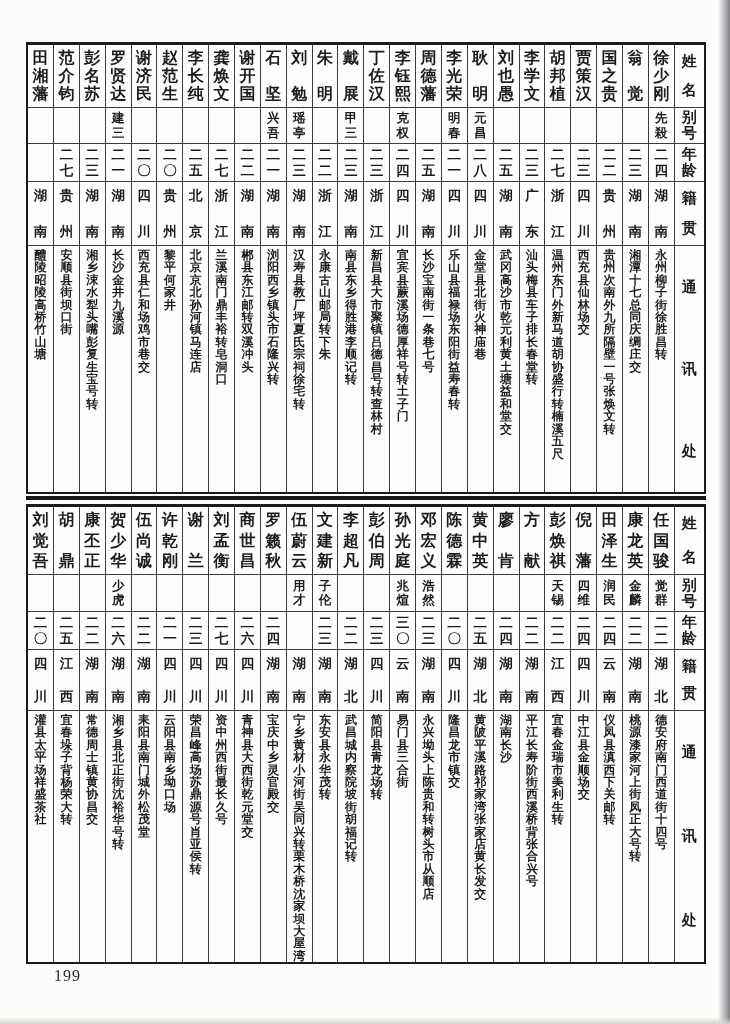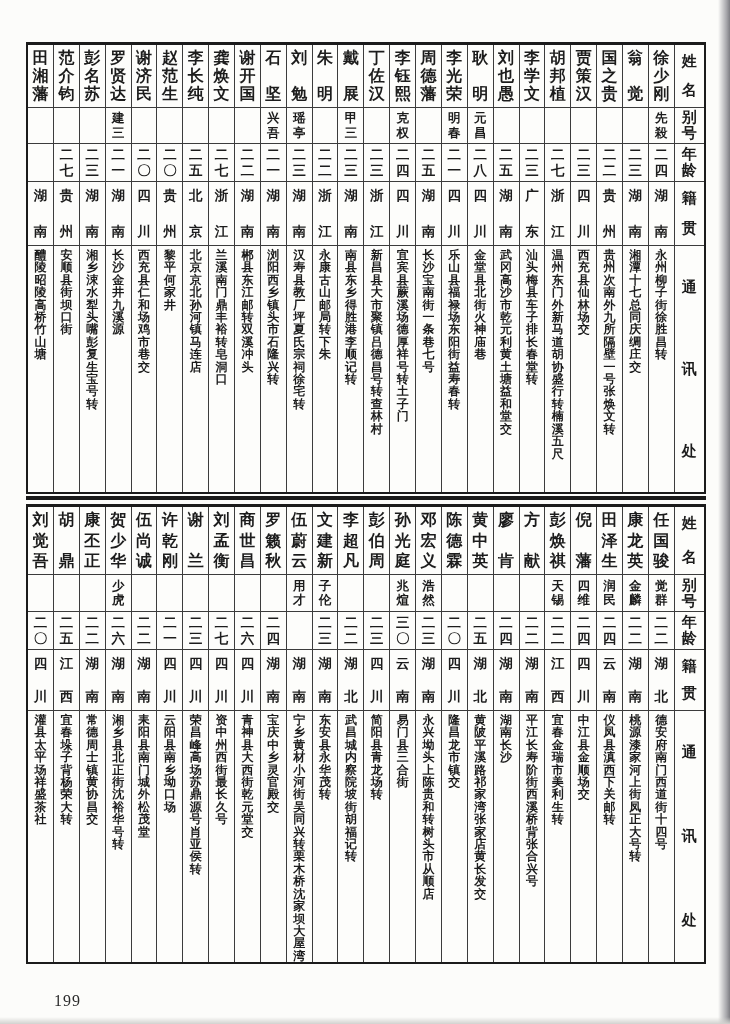--- a/index.html
+++ b/index.html
@@ -80,21 +80,21 @@
   .t2 .age-cell    { height: 38px; }
   .t2 .native-cell { height: 61px; }
   .t2 .addr-cell   { height: 251px; }
 
   .separator-bar {
     height: 4px; background: #1a1a1a;
     margin: 2px 0 4px 0;
   }
   .page-number {
     display: inline-block;
-    margin: 28px 0 0 28px;
+    margin: 3px 0 0 28px;
     font-size: 16px; color: #2b2b2b;
     letter-spacing: 1px;
   }
 </style>
 </head>
 <body>
 
 <div class="sheet">
   <div class="content">
     <div class="jtable t1">

